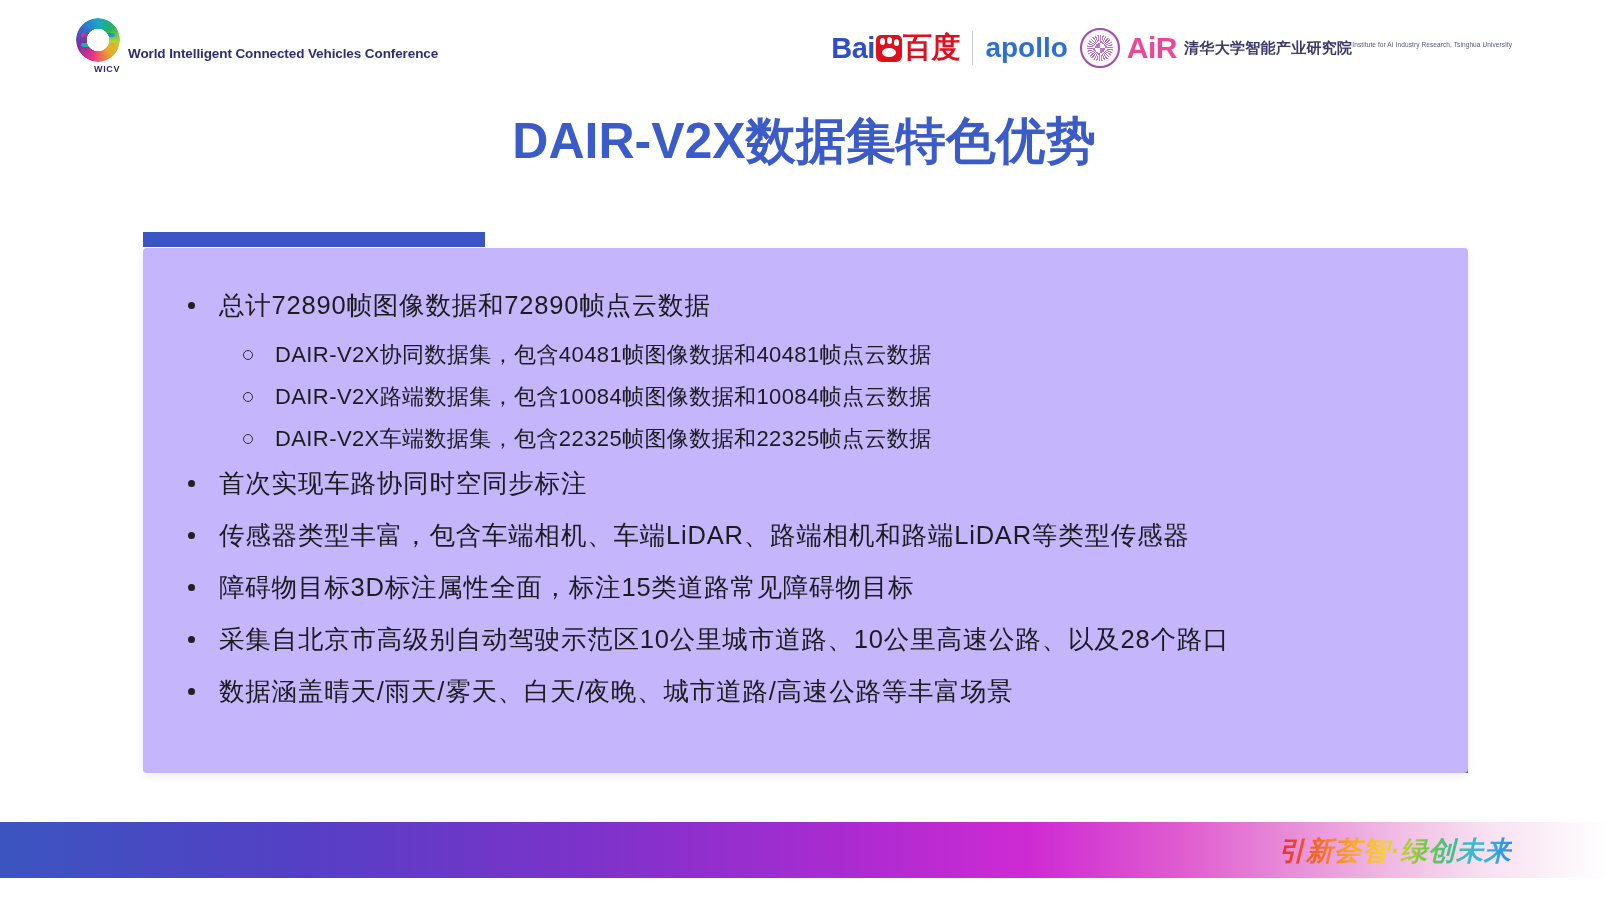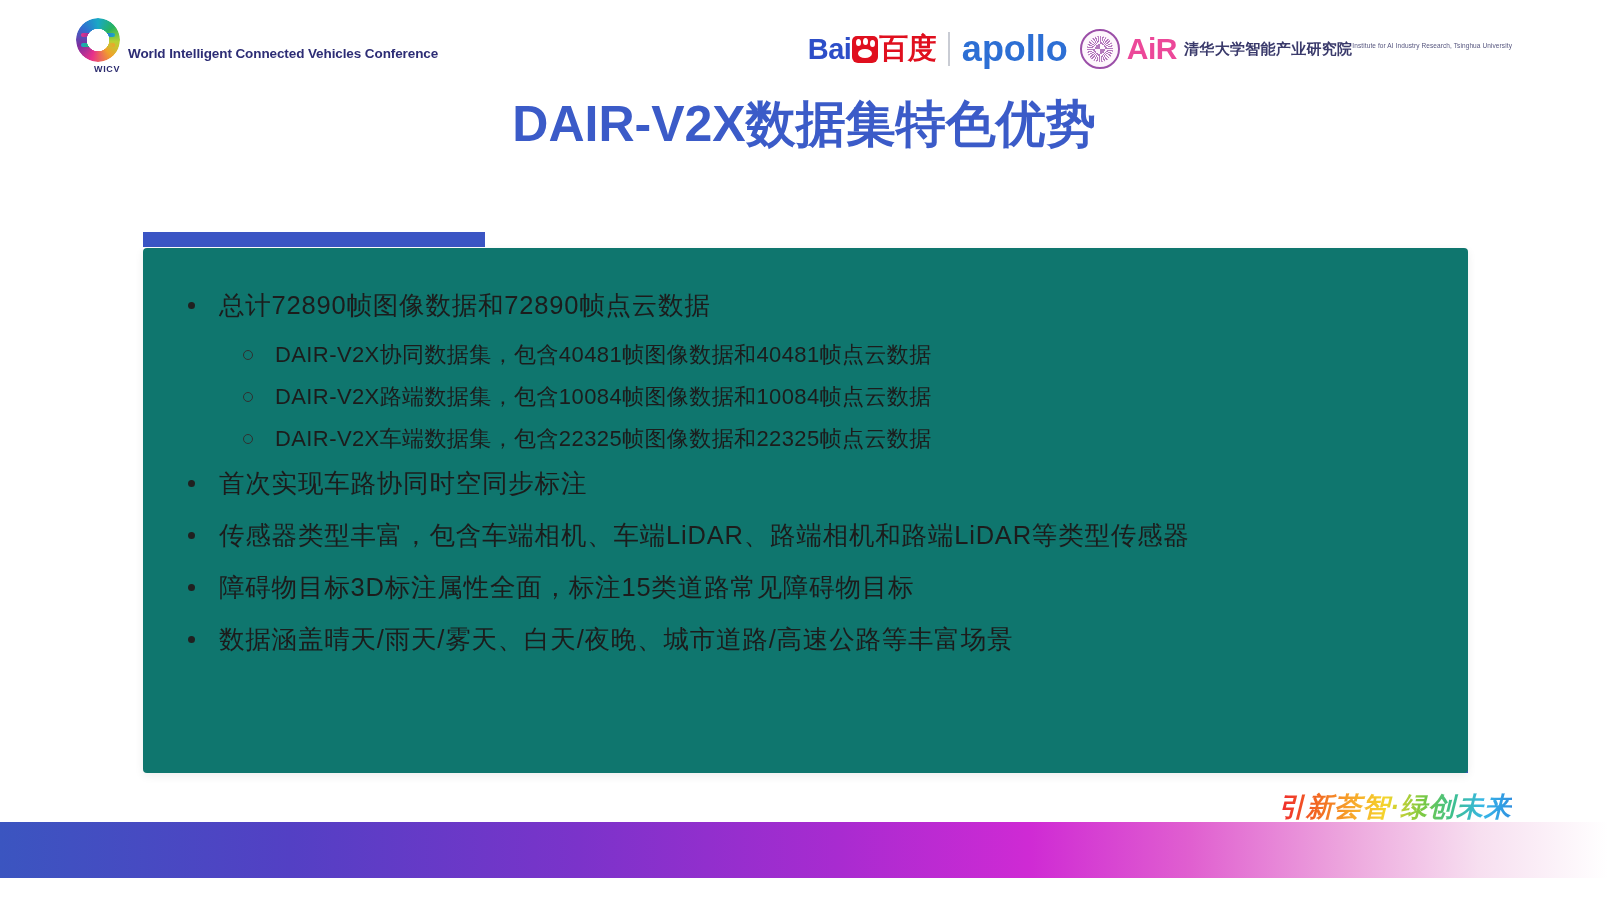--- a/index.html
+++ b/index.html
@@ -134,21 +134,21 @@
   .paw-b { width: 5px; height: 7px; left: 11px; top: 2px; }
   .paw-c { width: 5px; height: 7px; left: 18px; top: 4px; }
   .paw-d { width: 14px; height: 9px; left: 6px; top: 13px; border-radius: 7px 7px 6px 6px; }
   .baidu-cn { color: #e00f1e; }
   .logo-divider {
     width: 1.5px;
     height: 34px;
     background: #c9ccd4;
   }
   .apollo-logo {
-    font-size: 36px;
+    font-size: 28px;
     font-weight: 600;
     color: #2d6fd4;
     letter-spacing: 0px;
     white-space: nowrap;
   }
   .air-group {
     display: flex;
     align-items: center;
     gap: 7px;
   }
@@ -188,39 +188,39 @@
     font-size: 6.5px;
     color: #55557e;
     white-space: nowrap;
     letter-spacing: 0.1px;
     margin-top: 2px;
   }
 
   
   .slide-title {
     position: absolute;
-    top: 91px;
+    top: 108px;
     left: 0;
     width: 1608px;
     text-align: center;
     font-size: 50px;
     font-weight: bold;
     color: #3B5BC8;
     letter-spacing: 0px;
     white-space: nowrap;
   }
 
   
   .content-card {
     position: absolute;
     left: 143px;
     top: 248px;
     width: 1325px;
     height: 525px;
-    background: #0f766e;
+    background: #c4b5fd;
     border-radius: 4px;
     box-shadow: 0 3px 10px rgba(0,0,0,0.07);
   }
   .accent-top {
     position: absolute;
     left: 143px;
     top: 232px;
     width: 342px;
     height: 15px;
     background: #3B55C4;
@@ -302,21 +302,21 @@
       #a82bd0 52%,
       #cf2ad4 64%,
       #e05fd0 74%,
       #eda8de 84%,
       #f7dff0 92%,
       #ffffff 100%);
   }
   .slogan {
     position: absolute;
     right: 96px;
-    top: 789px;
+    top: 833px;
     font-size: 27px;
     font-weight: bold;
     font-style: italic;
     letter-spacing: 1px;
     white-space: nowrap;
     background: linear-gradient(90deg,
       #f0272e 0%,
       #f26522 16%,
       #f7a82b 32%,
       #f5d52c 46%,
@@ -420,19 +420,25 @@
       <div class="bullet-row">
         <div class="marker">
           <span class="dot"></span>
         </div>
         <div class="bullet-text">障碍物目标3D标注属性全面，标注15类道路常见障碍物目标</div>
       </div>
       <div class="bullet-row">
         <div class="marker">
           <span class="dot"></span>
         </div>
+        <div class="bullet-text">采集自北京市高级别自动驾驶示范区10公里城市道路、10公里高速公路、以及28个路口</div>
+      </div>
+      <div class="bullet-row">
+        <div class="marker">
+          <span class="dot"></span>
+        </div>
         <div class="bullet-text">数据涵盖晴天/雨天/雾天、白天/夜晚、城市道路/高速公路等丰富场景</div>
       </div>
     </div>
 </div>
 
 <div class="bottom-bar"></div>
 <div class="slogan">引新荟智·绿创未来</div>
 
 </body></html>

